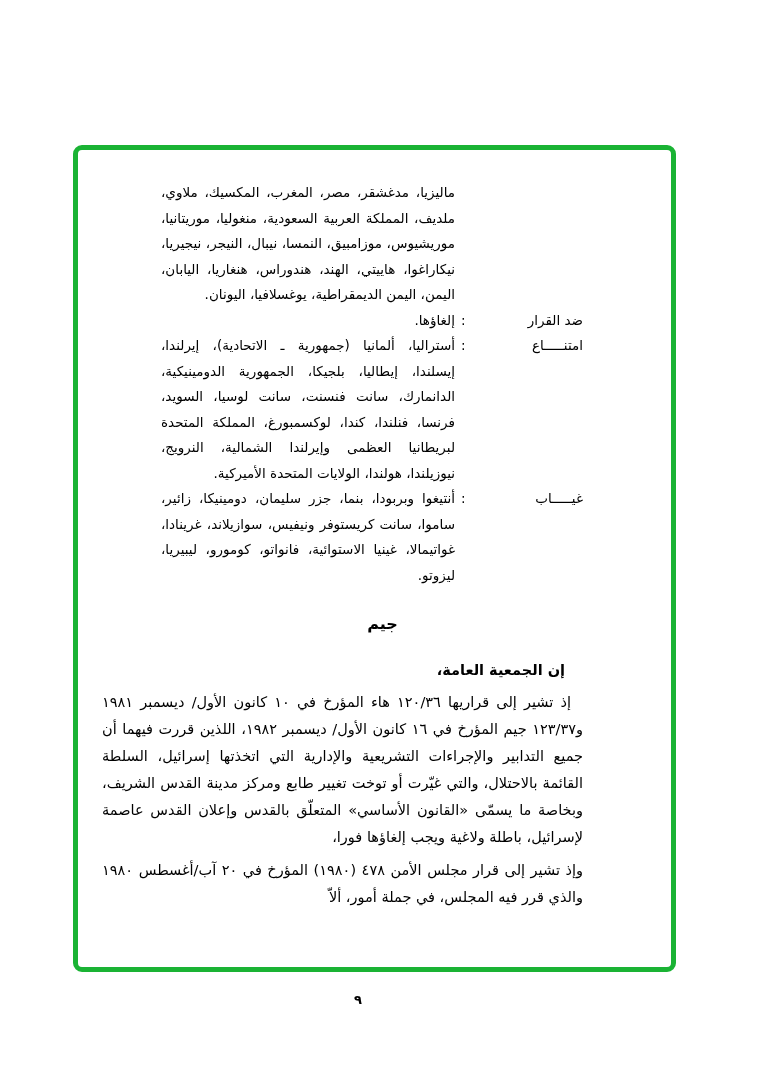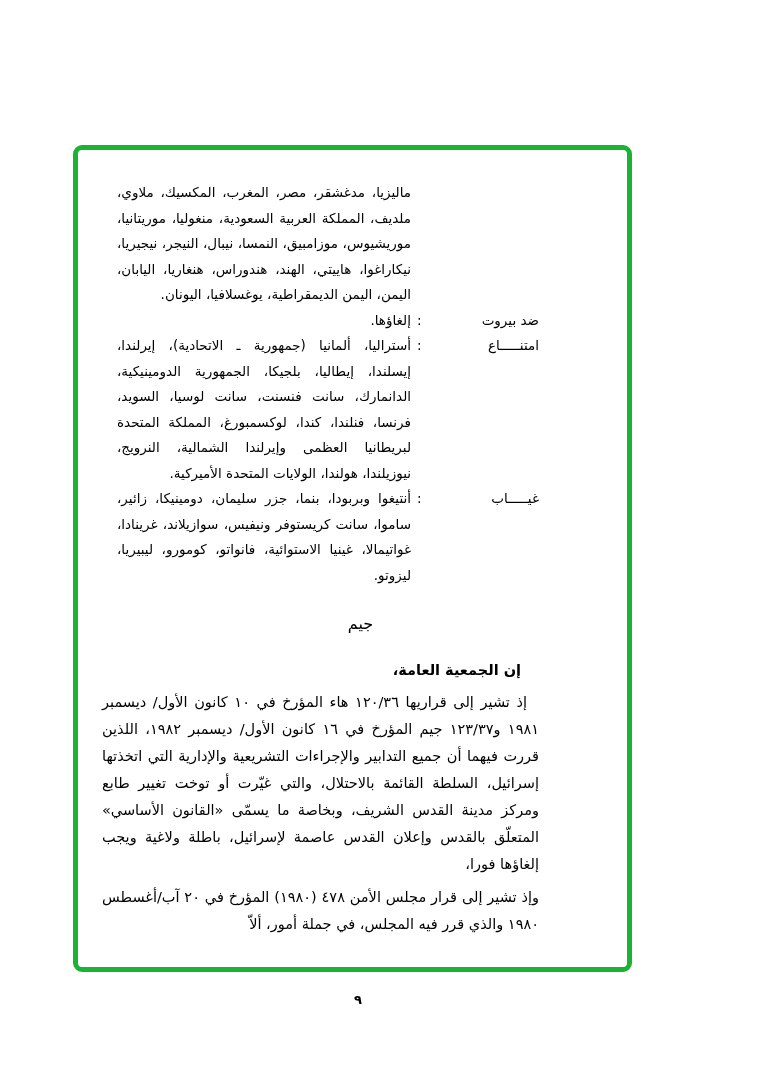--- a/index.html
+++ b/index.html
@@ -15,42 +15,42 @@
   .page { position:absolute; inset:0; }
 
   
   .doc-header { position:absolute; top:76px; left:0; right:0; text-align:center; }
   .doc-title  { font-size:17px; font-weight:bold; letter-spacing:0.2px; }
   .doc-source { font-size:10.5px; font-weight:bold; margin-top:7px; letter-spacing:0.1px; }
 
   
   .green-box {
     position:absolute; top:145px; left:73px;
-    width:559px; height:827px;
+    width:603px; height:827px;
     border:5px solid var(--green,#1ab334);
     border-radius:9px;
     padding:30px 88px 10px 24px;
     overflow:hidden;
     background:#fff;
   }
 
   
   .vote-row { display:flex; align-items:flex-start; font-size:13.5px; line-height:25.5px; }
   .vote-label {
     width:128px; flex:0 0 128px;
     display:flex; justify-content:space-between;
     white-space:nowrap;
   }
   .vote-label .colon { padding-left:6px; }
   .vote-text { width:294px; flex:0 0 294px; text-align:justify; }
   .vote-text.single { text-align:right; }
 
   
   .section-heading {
-    text-align:center; font-weight:normal; font-size:16px;
+    text-align:center; font-weight:bold; font-size:16px;
     margin-top:26px; position:relative; right:-40px;
   }
   .opening {
     font-weight:bold; font-size:14.5px;
     margin-top:24px; margin-right:18px; line-height:26px;
   }
   .para {
     font-size:14.5px; line-height:27px;
     text-align:justify; margin-top:6px;
   }
@@ -72,21 +72,21 @@
 
   <div class="green-box">
 
     <div class="vote-row">
       <div class="vote-label"></div>
       <div class="vote-text">ماليزيا، مدغشقر، مصر، المغرب، المكسيك، ملاوي، ملديف، المملكة العربية السعودية، منغوليا، موريتانيا، موريشيوس، موزامبيق، النمسا، نيبال، النيجر، نيجيريا، نيكاراغوا، هاييتي، الهند، هندوراس، هنغاريا، اليابان، اليمن، اليمن الديمقراطية، يوغسلافيا، اليونان.</div>
     </div>
 
     <div class="vote-row">
       <div class="vote-label">
-        <span>ضد بيروت</span>
+        <span>ضد القرار</span>
         <span class="colon">:</span>
       </div>
       <div class="vote-text single">إلغاؤها.</div>
     </div>
 
     <div class="vote-row">
       <div class="vote-label">
         <span>امتنـــــاع</span>
         <span class="colon">:</span>
       </div>

